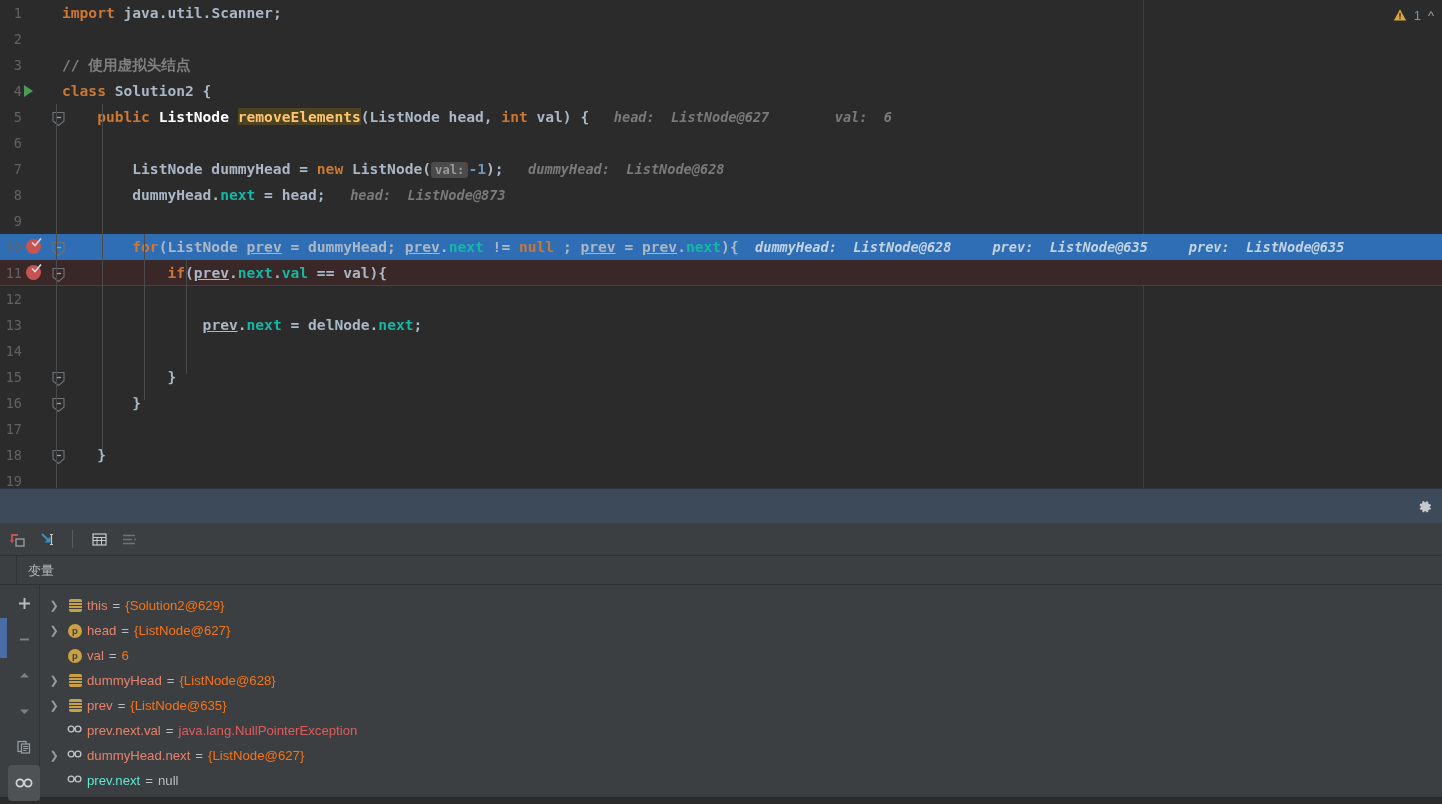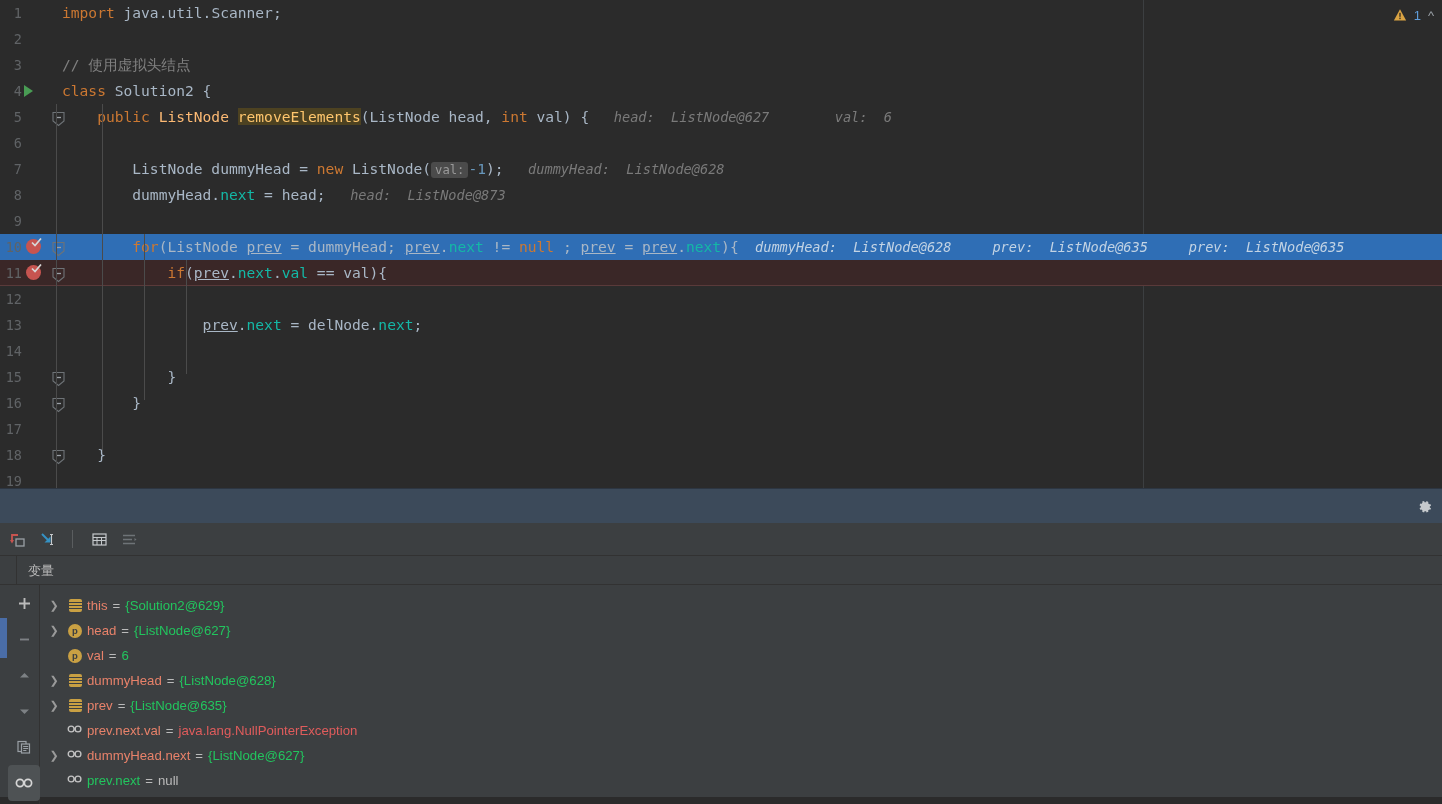--- a/index.html
+++ b/index.html
@@ -45,30 +45,31 @@
     font-family: "DejaVu Sans Mono", monospace;
   }
   .gutter-icon {
     position: absolute; left: 22px; top: 0; width: 34px; height: 26px;
   }
   .fold { position: absolute; left: 48px; top: 0; width: 18px; height: 26px; }
   .codetext {
     position: absolute; left: 62px; top: 0; height: 26px;
     color: #a9b7c6; font-size: 14.6px;
     font-family: "DejaVu Sans Mono", monospace;
+    font-weight: bold;
   }
 
   
   .iguide {
     position: absolute; width: 1px; background: #4b4b4b;
   }
 
   
   .kw   { color: #cc7832; }
-  .cls  { color: #fdba74; }
+  .cls  { color: #ffffff; }
   .fld  { color: #14b8a6; }
   .num  { color: #6897bb; }
   .cmt  { color: #808080; }
   .plain{ color: #a9b7c6; }
   .localvar { color: #a9b7c6; text-decoration: underline; text-decoration-color:#a9b7c6;}
   .hl-fn { background: #4d4221; color: #ffc66d; }
   .hint {
     color: #7a7a7a; font-style: italic; font-size: 13.6px;
   }
   .row.exec .hint { color: #c2d3e4; }
@@ -168,23 +169,23 @@
     font-family: "Liberation Sans", sans-serif; font-size: 13.2px;
     padding-left: 4px;
   }
   .arrow {
     width: 18px; height: 25px; display: flex; align-items: center; justify-content: center;
     color: #9a9a9a; font-size: 11px;
   }
   .arrow.empty { visibility: hidden; }
   .vicon { width: 24px; display: flex; align-items: center; justify-content: center; }
   .vname { color: #e8826a; }
-  .vname.blue { color: #22c55e; }
+  .vname.blue { color: #5eead4; }
   .veq { color: #bbbbbb; margin: 0 5px; }
-  .vval { color: #22c55e; }
+  .vval { color: #f97316; }
   .vval.err { color: #e05c5c; }
   .vval.nul { color: #bbbbbb; }
 
   
   .icon-obj {
     width: 13px; height: 13px; background: #c9a043; border-radius: 2px;
     position: relative;
   }
   .icon-obj i {
     position:absolute; left:0; width:13px; height:1.6px; background:#3c3f41;

